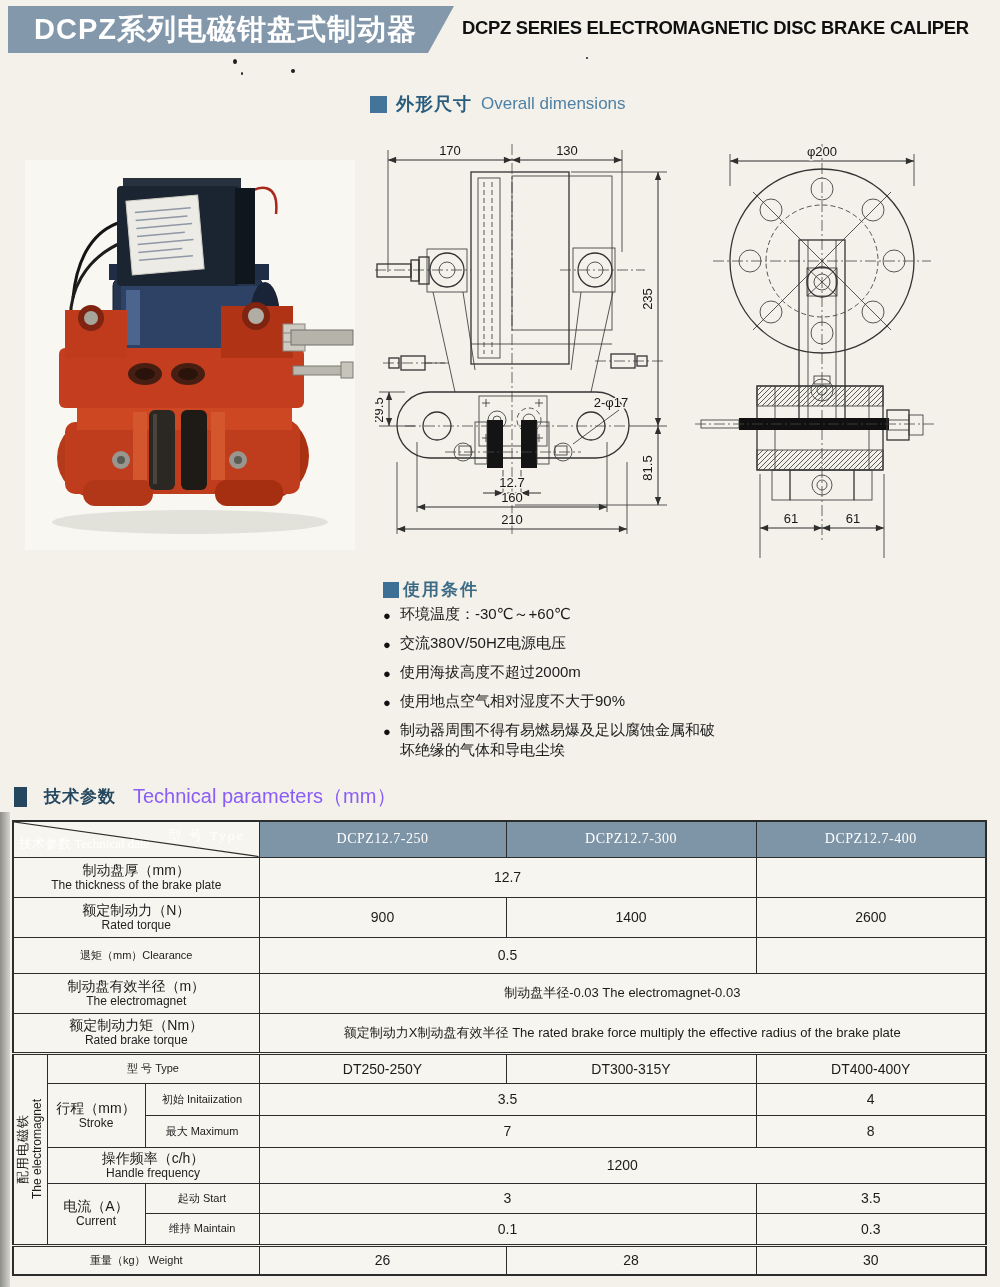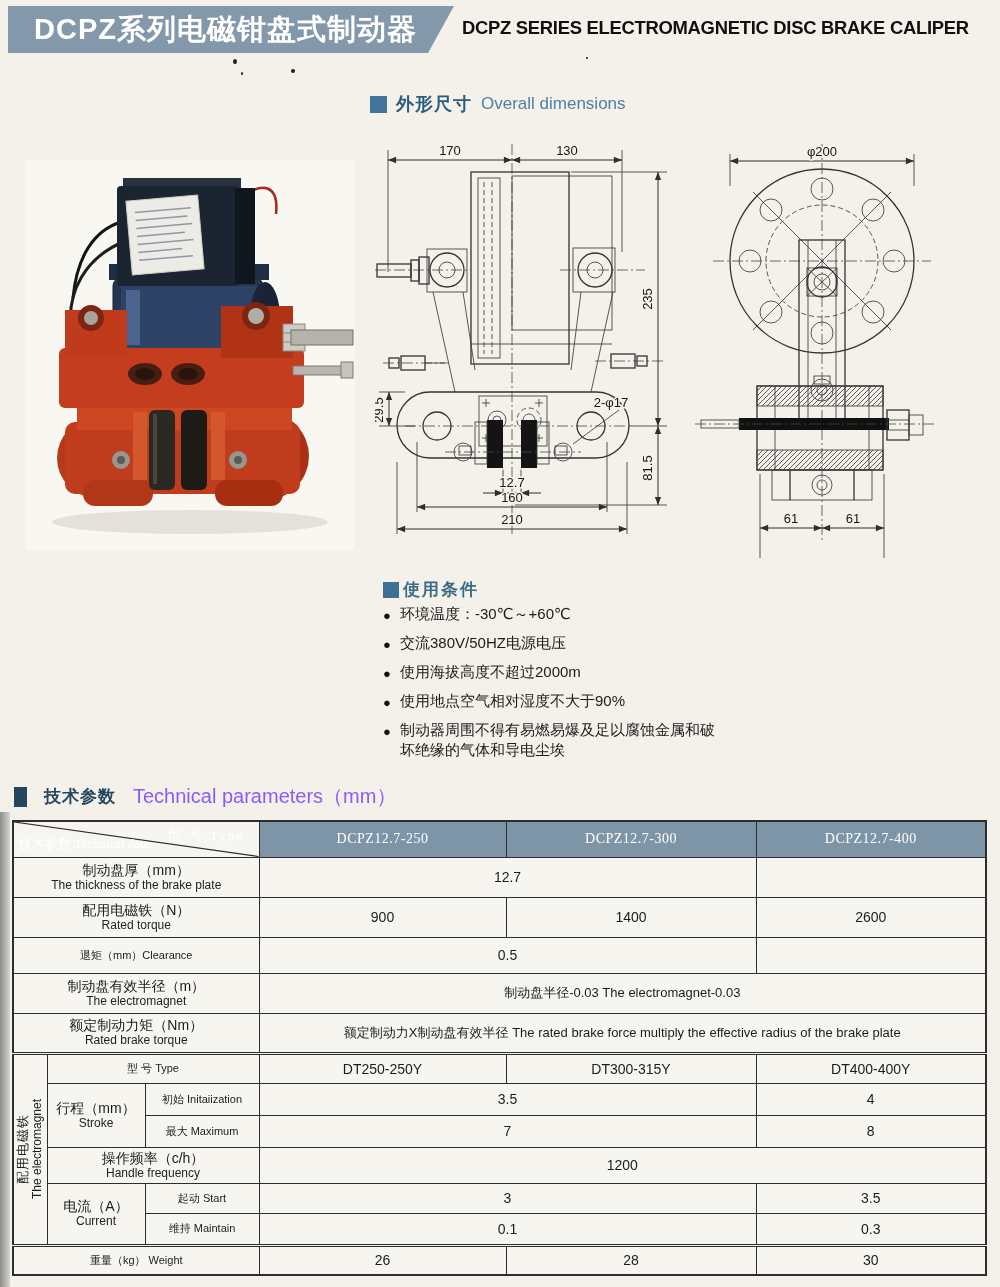--- a/index.html
+++ b/index.html
@@ -408,21 +408,21 @@
     <tr class="r40">
       <td class="lbl" colspan="3">
         <div class="zh">制动盘厚（mm）</div>
         <div class="en">The thickness of the brake plate</div>
       </td>
       <td class="val" colspan="2">12.7</td>
       <td class="val"></td>
     </tr>
     <tr class="r40">
       <td class="lbl" colspan="3">
-        <div class="zh">配用电磁铁（N）</div>
+        <div class="zh">额定制动力（N）</div>
         <div class="en">Rated torque</div>
       </td>
       <td class="val">900</td>
       <td class="val">1400</td>
       <td class="val">2600</td>
     </tr>
     <tr class="r36">
       <td class="lbl one" colspan="3">退矩（mm）Clearance</td>
       <td class="val" colspan="2">0.5</td>
       <td class="val"></td>

